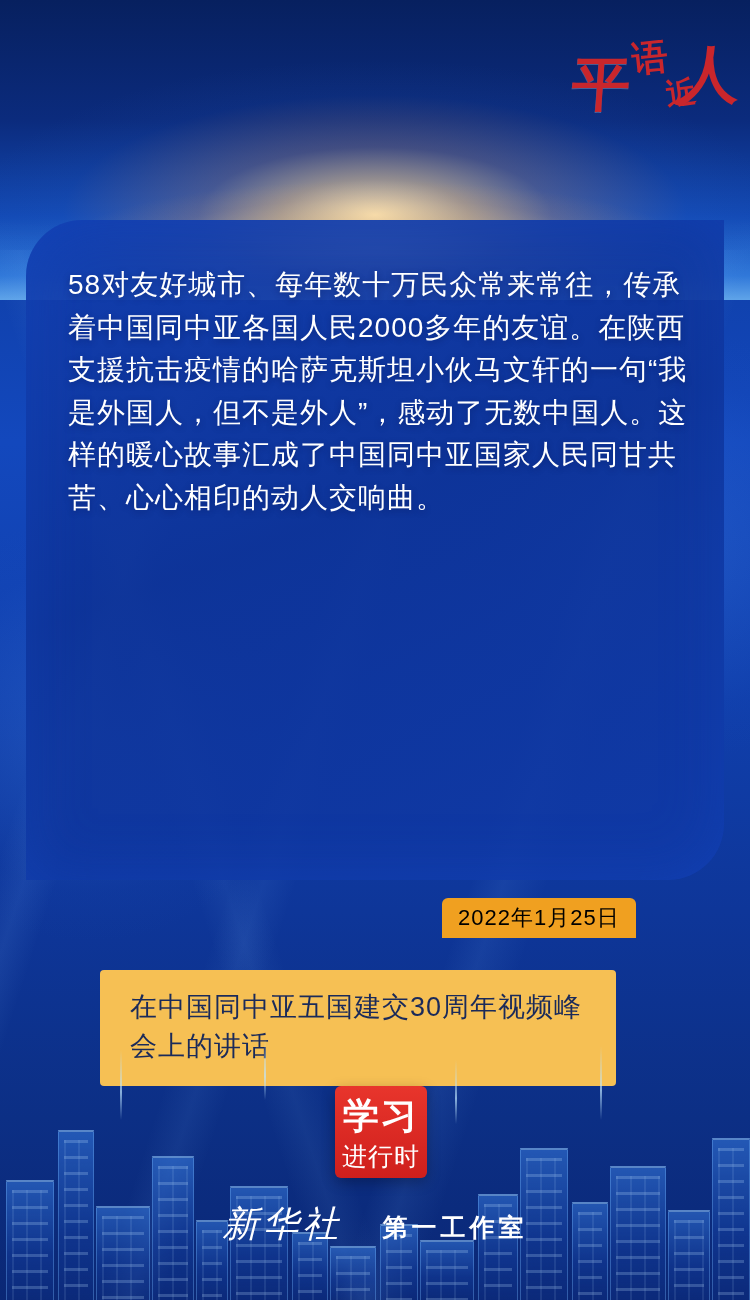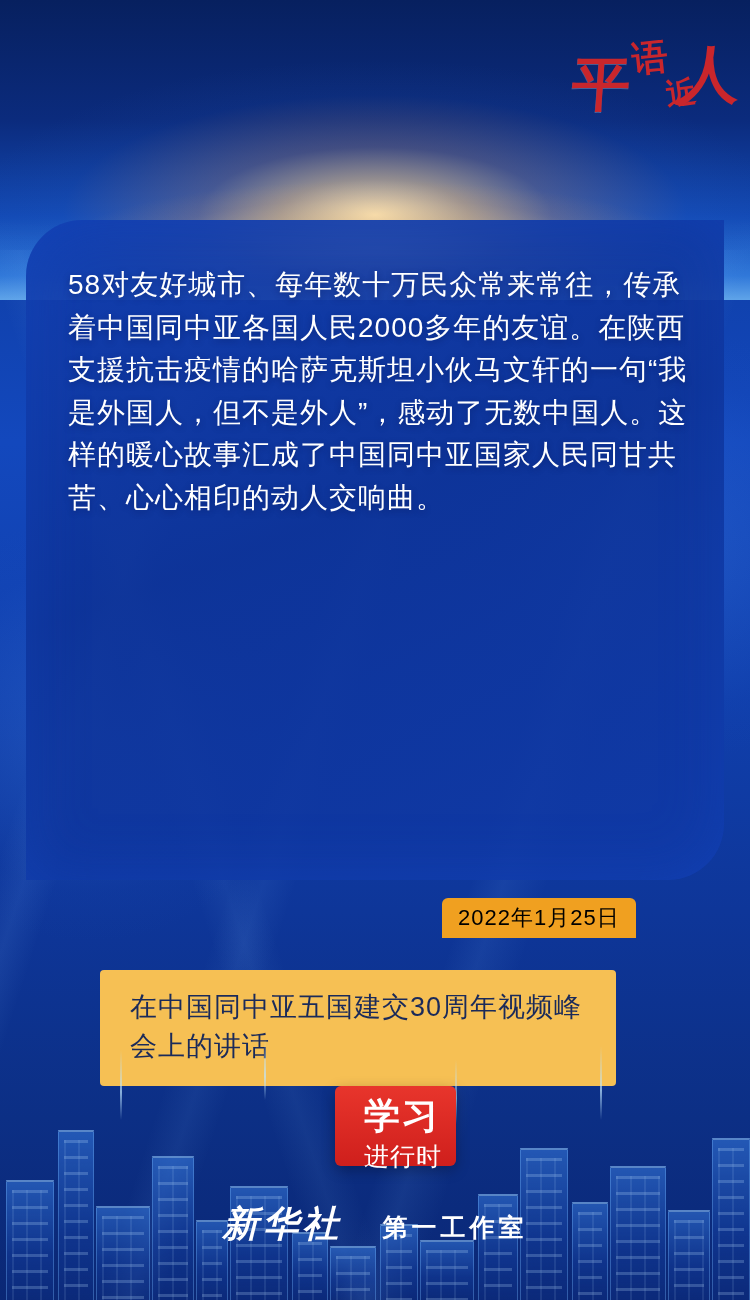--- a/index.html
+++ b/index.html
@@ -226,28 +226,27 @@
     width: 2px;
     background: linear-gradient(180deg, rgba(190,230,255,0) 0%, rgba(190,230,255,0.7) 60%, rgba(190,230,255,0) 100%);
   }
 
   
   .logo-badge {
     position: absolute;
     left: 335px;
     top: 1086px;
     width: 92px;
-    height: 80px;
+    height: 92px;
     background: linear-gradient(180deg, #e8352c 0%, #cf1f1c 100%);
     border-radius: 6px;
     box-shadow: 0 4px 14px rgba(0,0,0,0.28);
     color: #ffffff;
-    text-align: left;
-    font-family: "Liberation Serif", serif;
-    padding-left: 29px;
+    text-align: center;
+    font-family: "Liberation Serif", serif;
   }
   .logo-badge .lb-top {
     font-size: 36px;
     font-weight: bold;
     letter-spacing: 2px;
     line-height: 1;
     padding-top: 12px;
   }
   .logo-badge .lb-bottom {
     font-size: 25px;
@@ -260,21 +259,21 @@
     position: absolute;
     left: 0;
     top: 1200px;
     width: 750px;
     text-align: center;
     color: #ffffff;
   }
   .agency .ag-main {
     font-family: "Liberation Serif", serif;
     font-size: 36px;
-    font-weight: bold;
+    font-weight: normal;
     font-style: italic;
     letter-spacing: 4px;
   }
   .agency .ag-sub {
     font-family: "Liberation Sans", sans-serif;
     font-size: 25px;
     letter-spacing: 4px;
     margin-left: 28px;
     font-weight: bold;
   }

